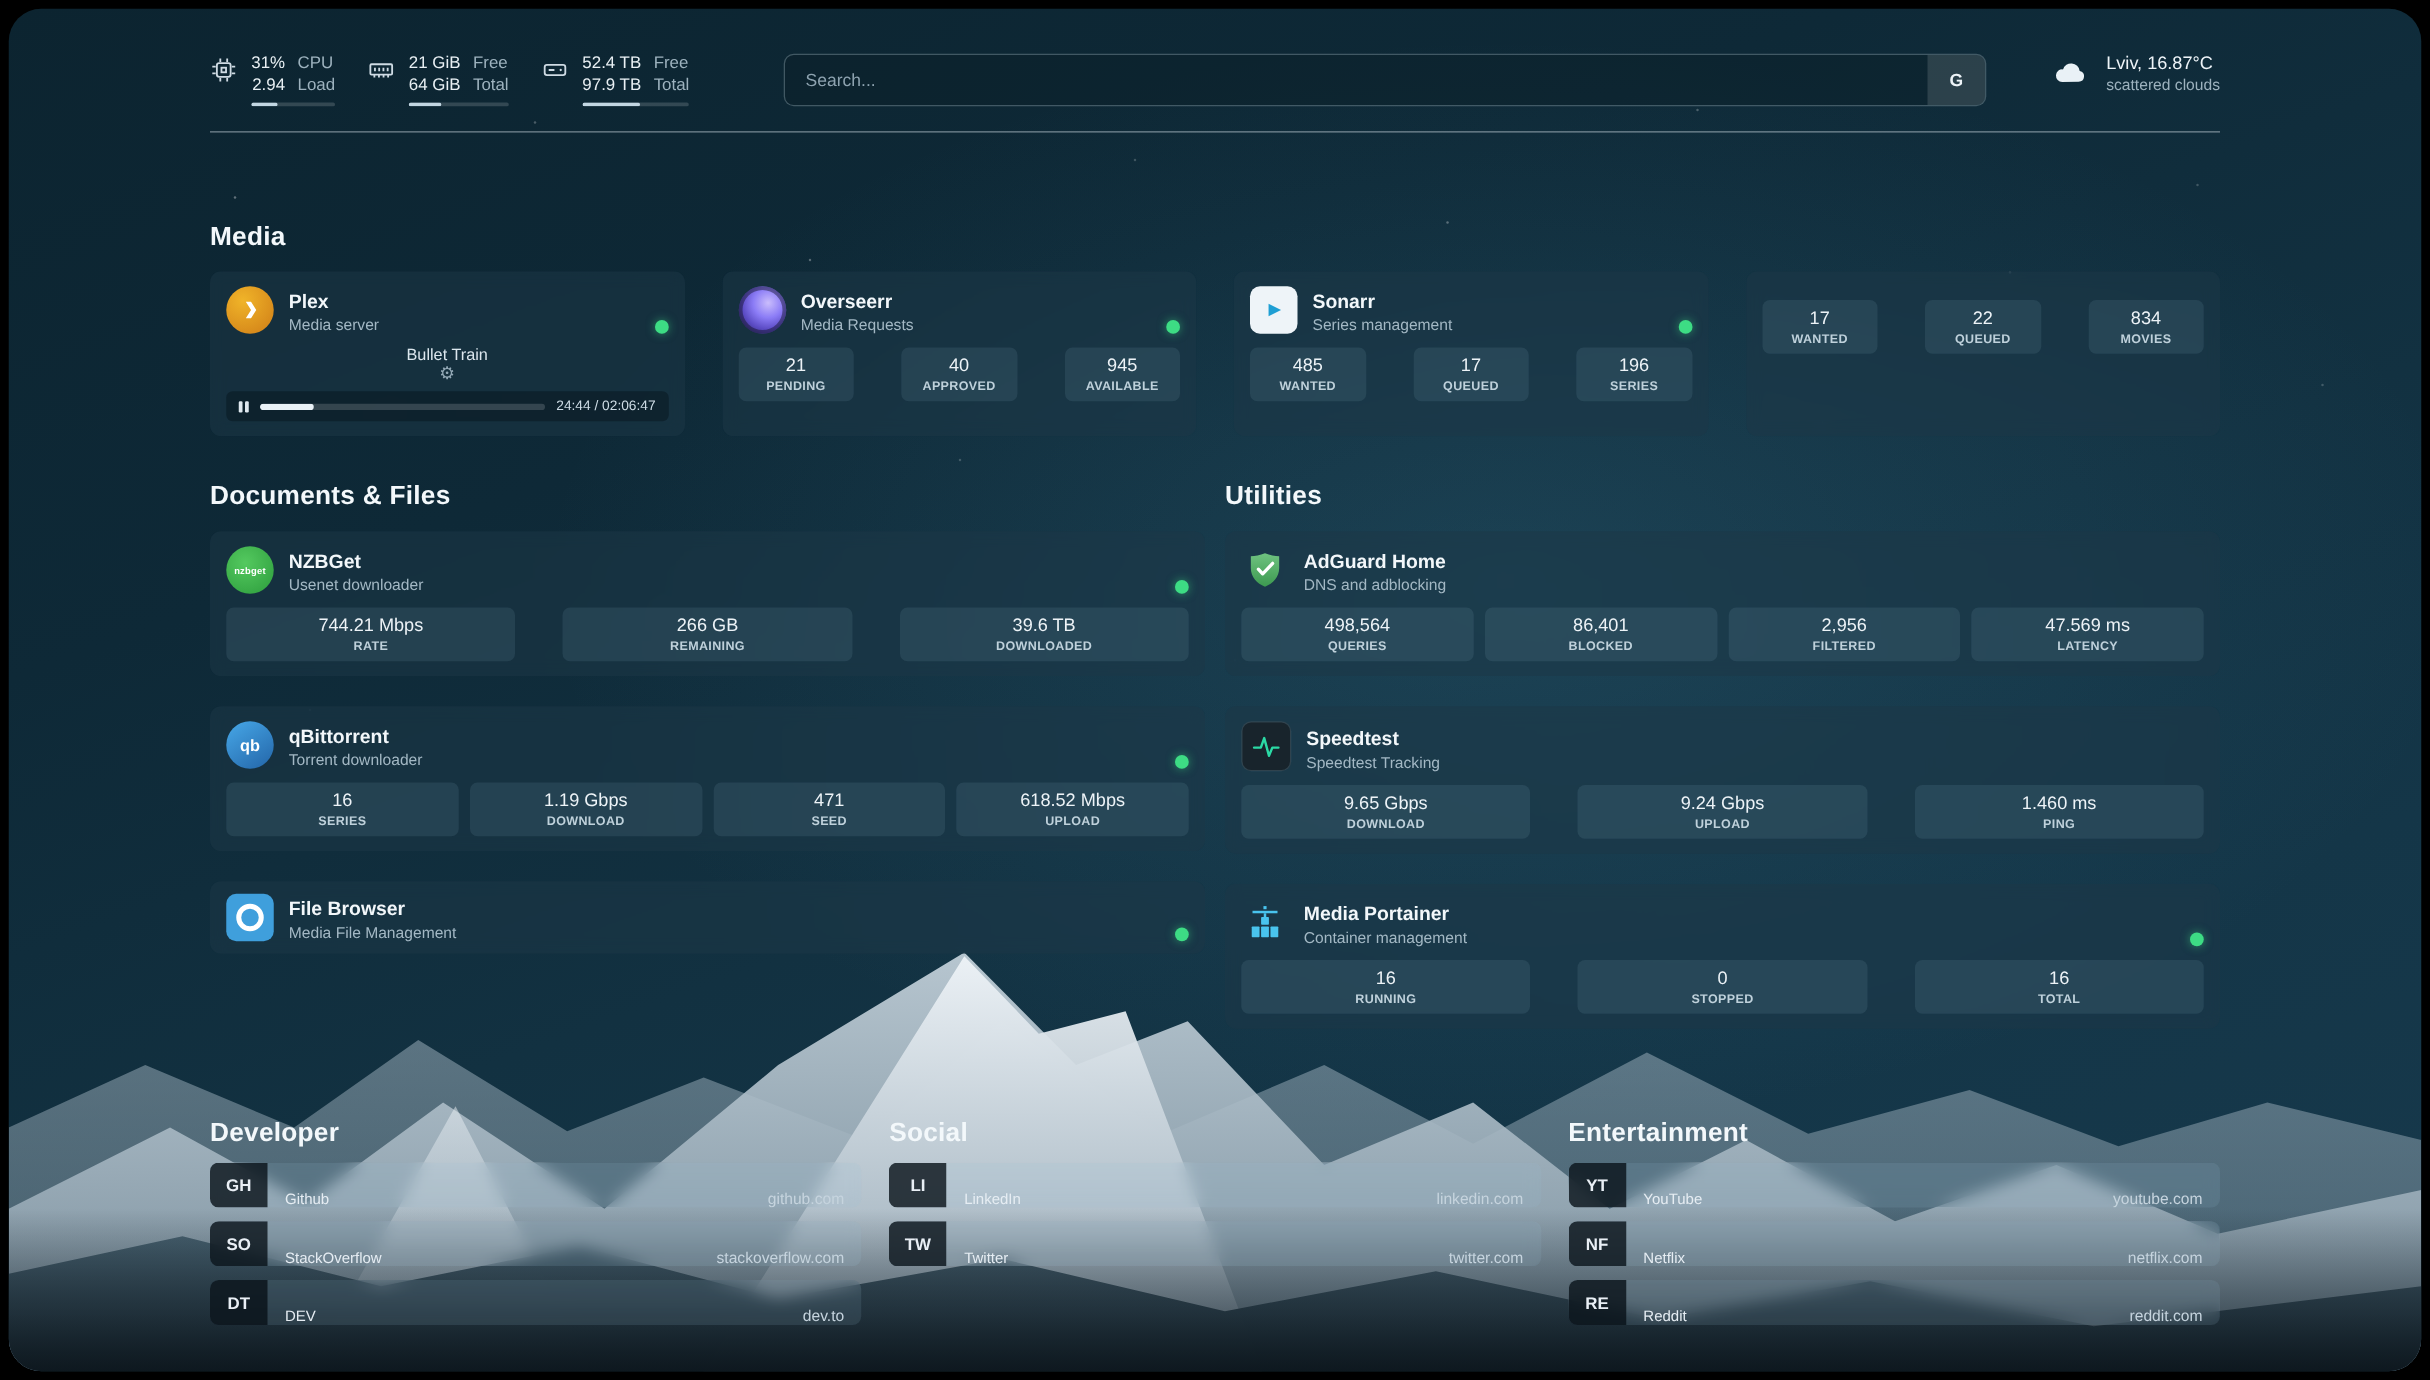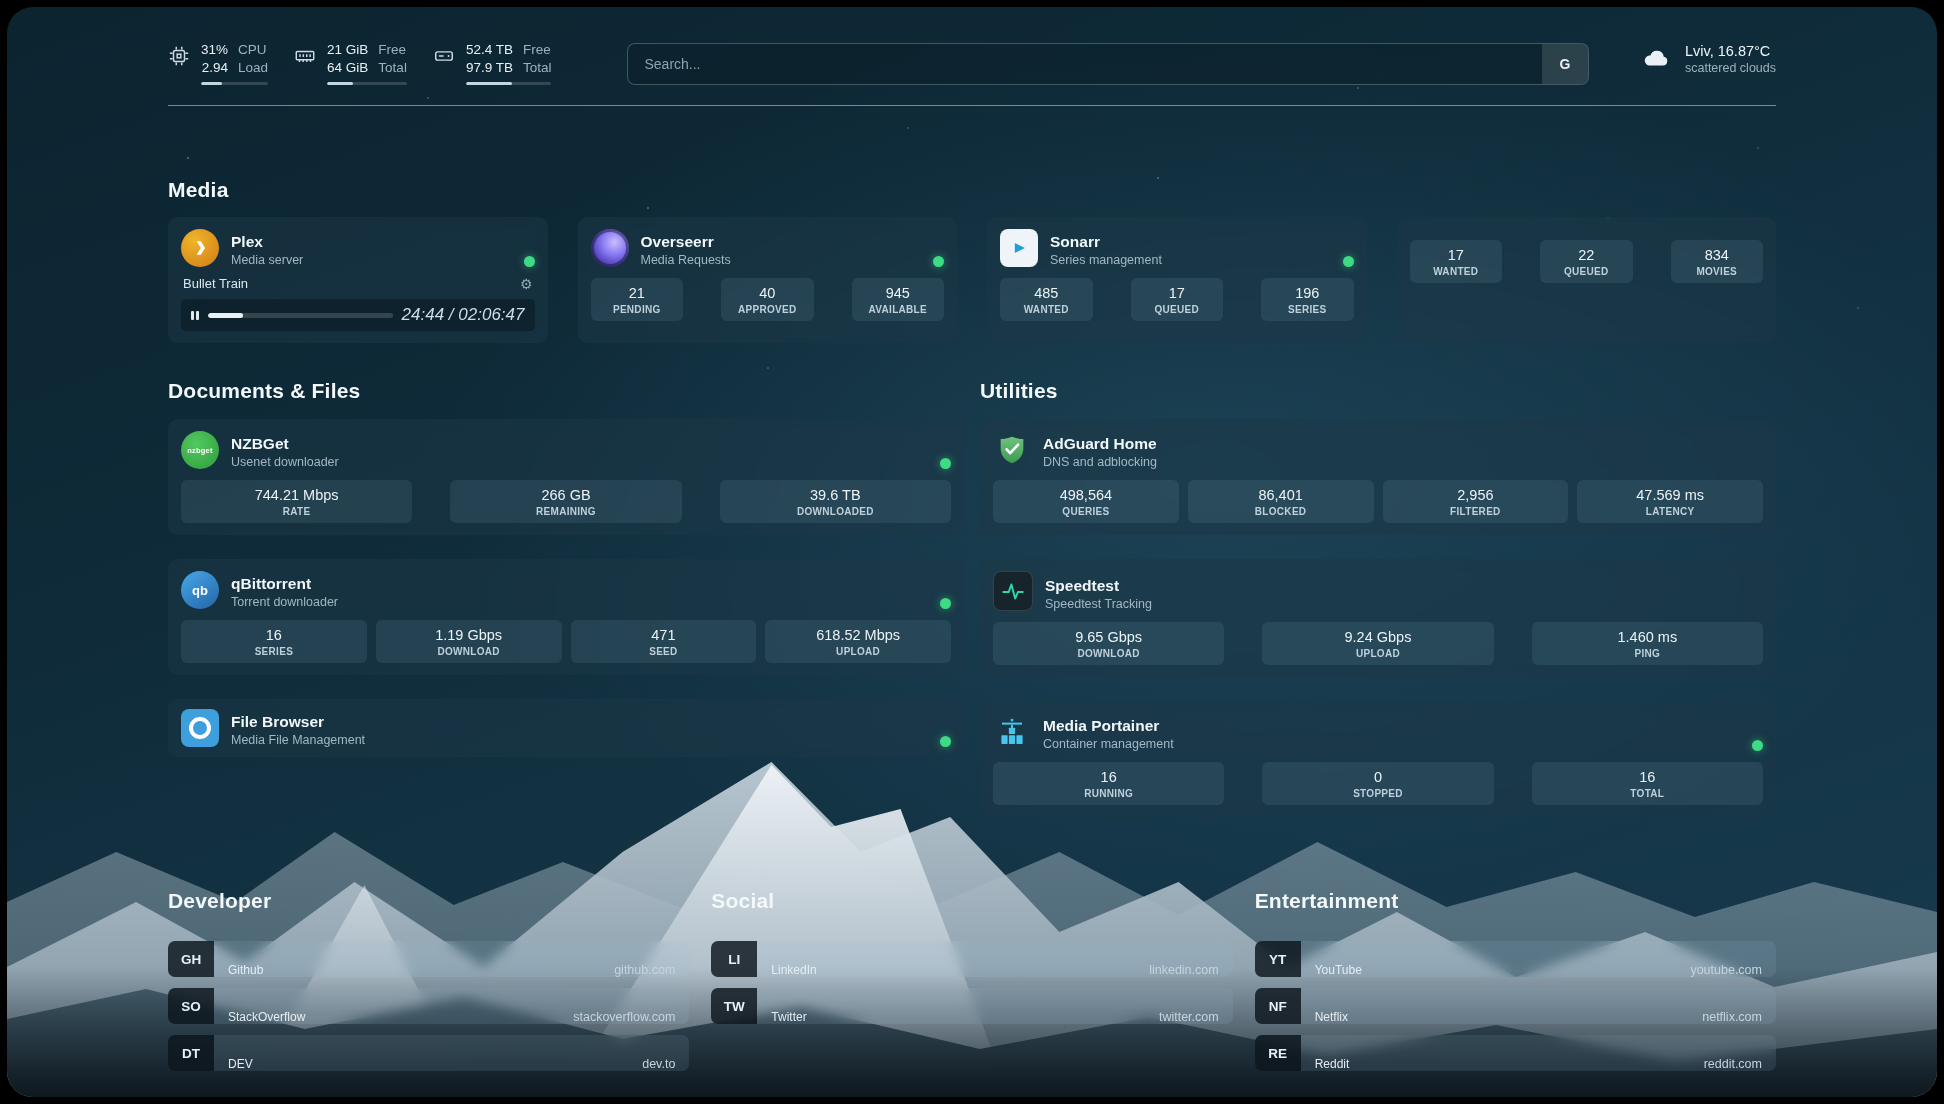--- a/index.html
+++ b/index.html
@@ -71,39 +71,39 @@
 
   .stats{display:grid;gap:9px;margin-top:11px;}
   .stats-3{grid-template-columns:repeat(3,1fr);gap:38px;}
   .stats-4{grid-template-columns:repeat(4,1fr);}
   .stat{background:rgba(170,205,228,.10);border-radius:6px;text-align:center;padding:7px 4px 6px;}
   .stat-value{font-size:14.5px;color:#edf3f7;}
   .stat-label{font-size:10px;font-weight:700;color:#bfd1db;margin-top:3px;letter-spacing:.3px;}
 
   
   .plex-player{margin-top:9px;}
-  .plex-title-row{display:flex;align-items:center;justify-content:space-between;padding:0 2px;}
+  .plex-title-row{display:flex;align-items:center;justify-content:space-between;padding:0 2px;flex-direction:column;}
   .np-title{font-size:13px;color:#dce7ee;}
   .gear{color:#93a9b6;font-size:14px;cursor:pointer;line-height:1;}
   .plex-bar-row{margin-top:8px;display:flex;align-items:center;gap:9px;background:rgba(10,24,32,.55);
     border-radius:5px;padding:6px 10px;}
   .pause{display:flex;gap:2.5px;cursor:pointer;}
   .pause i{width:2.5px;height:9px;background:#dfe9f0;border-radius:1px;display:block;}
   .ptrack{flex:1;height:5px;background:rgba(255,255,255,.16);border-radius:3px;overflow:hidden;}
   .pfill{height:100%;background:#e9f1f6;border-radius:3px;}
-  .ptime{font-size:17px;color:#cfdde6;white-space:nowrap;font-style:italic;}
+  .ptime{font-size:11px;color:#cfdde6;white-space:nowrap;}
 
   .two-col{display:grid;grid-template-columns:1fr 1fr;gap:0 16px;margin-top:36px;align-items:start;}
   .col .section-title{margin-bottom:16px;}
   .col .card{margin-bottom:24px;}
   .card.compact{padding:10px 13px;}
 
   
   .bookmarks{display:grid;grid-template-columns:repeat(3,1fr);gap:0 22px;margin-top:48px;}
-  .bm-group .section-title{margin-bottom:28px;}
+  .bm-group .section-title{margin-bottom:11px;}
   .bm-row{display:flex;align-items:flex-end;height:36px;background:rgba(155,195,220,.13);border-radius:7px;
     margin-bottom:11px;overflow:hidden;cursor:pointer;backdrop-filter:blur(6px);}
   .bm-abbr{width:46px;align-self:stretch;background:rgba(8,16,24,.8);color:#e9eff5;display:flex;
     align-items:center;justify-content:center;font-size:13.5px;font-weight:600;flex:none;}
   .bm-name{margin-left:14px;font-size:12px;color:#e6edf3;}
   .bm-url{margin-left:auto;margin-right:14px;font-size:12.5px;color:#c6d4de;}
 
   
   .i-plex{border-radius:50%;background:radial-gradient(circle at 35% 30%,#f0b429,#cf7d17);}
   .i-overseerr{border-radius:50%;background:radial-gradient(circle at 62% 35%,#cabdfc 0%,#8b7cf6 35%,#5b4bc4 62%,#262347 100%);

